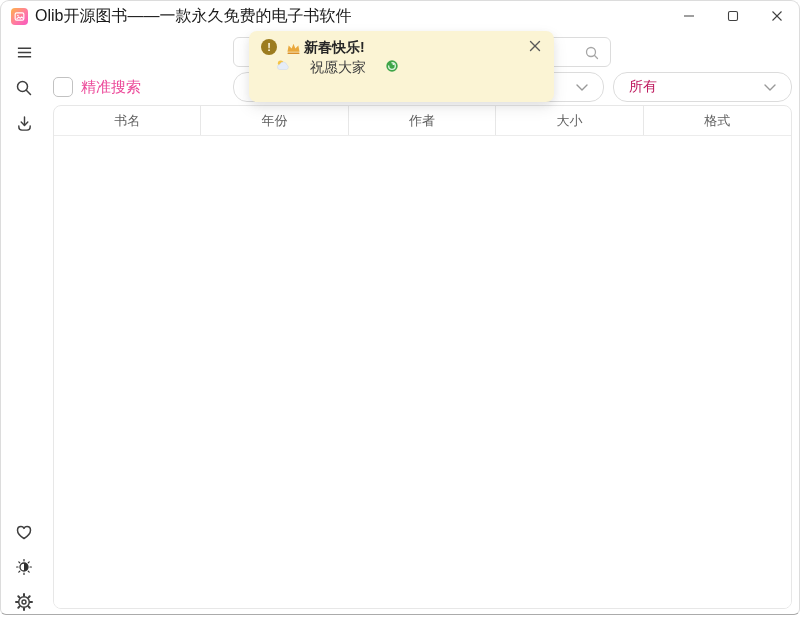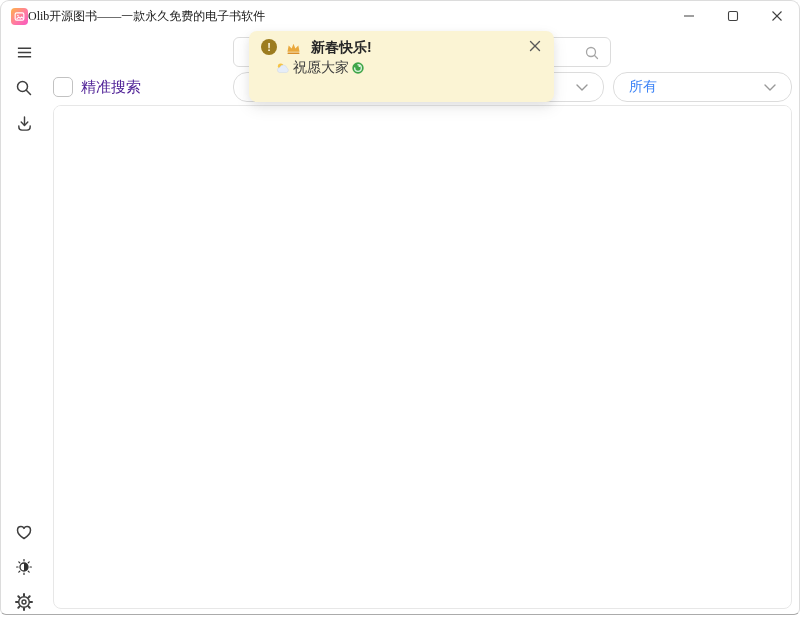--- a/index.html
+++ b/index.html
@@ -19,21 +19,21 @@
     position:relative;
   }
   
   .titlebar { height:30px; display:flex; align-items:center; padding-left:10px; }
   .app-icon {
     width:17px; height:17px; border-radius:4px;
     background:linear-gradient(135deg,#ffb347 0%,#ff7aa2 55%,#f857c1 100%);
     display:flex; align-items:center; justify-content:center;
     flex:0 0 auto;
   }
-  .win-title { font-size:12px; color:#1a1a1a; white-space:nowrap;font-family:Liberation Serif, serif; }
+  .win-title { font-size:16px; color:#1a1a1a; margin-left:7px; white-space:nowrap; }
   .win-controls { margin-left:auto; display:flex; height:30px; }
   .win-btn { width:44px; height:30px; display:flex; align-items:center; justify-content:center; background:transparent; border:none; cursor:default; }
   
   .main { position:relative; height:584px; }
   .side-btn { position:absolute; left:12px; width:22px; height:22px; background:transparent; border:none; display:flex; align-items:center; justify-content:center; }
   
   .search-wrap {
     position:absolute; left:232px; top:6px; width:378px; height:30px;
     border:1px solid #dcdcdc; border-radius:6px; background:#fff;
   }
@@ -43,26 +43,26 @@
     font-family:inherit;
   }
   .search-suffix { position:absolute; right:10px; top:7px; width:16px; height:16px; }
   
   .checkbox {
     position:absolute; left:52px; top:46px; width:20px; height:20px;
     border:1.5px solid #c2c2c2; border-radius:5px; background:#fff;
   }
   .checkbox-label {
     position:absolute; left:80px; top:46px; height:20px; line-height:20px;
-    font-size:15px; font-weight:500; color:#4c1d95;
+    font-size:15px; font-weight:500; color:#ec4899;
   }
   .select {
     position:absolute; top:41px; height:30px;
     border:1px solid #dcdcdc; border-radius:14px; background:#fff;
-    display:flex; align-items:center; padding:0 15px; font-size:14px; color:#3b82f6;
+    display:flex; align-items:center; padding:0 15px; font-size:14px; color:#be185d;
   }
   .select-category { left:232px; width:371px; }
   .select-format { left:612px; width:179px; }
   .select .chev { margin-left:auto; }
   
   .table-panel {
     position:absolute; left:52px; top:74px; width:739px; height:504px;
     border:1px solid #e7e7e7; border-radius:8px; background:#fff; overflow:hidden;
   }
   .table-header {
@@ -81,29 +81,29 @@
     background:#fbf4d4; border-radius:8px; z-index:10;
     box-shadow:0 6px 16px rgba(0,0,0,.08), 0 3px 8px rgba(0,0,0,.06);
   }
   .toast-warn {
     position:absolute; left:12px; top:8px; width:16px; height:16px;
     border-radius:50%; background:#9c7c1f; color:#fdf8e3;
     font-size:11px; font-weight:bold; text-align:center; line-height:16px;
   }
   .toast-title-row {
     position:absolute; left:37px; top:7px; height:18px;
-    display:flex; align-items:center; gap:10px;
+    display:flex; align-items:center; gap:3px;
   }
   .toast-title { font-size:14px; font-weight:bold; color:#262626; line-height:18px; }
   .toast-close {
     position:absolute; right:12px; top:8px; width:14px; height:14px;
     background:transparent; border:none; padding:0; display:flex; align-items:center; justify-content:center;
   }
   .toast-desc { position:absolute; left:12px; right:12px; top:27px; font-size:14px; color:#404040; line-height:18px; }
-  .toast-line1 { padding-left:15px; display:flex; align-items:center; gap:2px; white-space:nowrap; }
+  .toast-line1 { padding-left:15px; display:flex; align-items:flex-start; gap:19px; white-space:nowrap; }
   .toast-line2 { white-space:nowrap; }
   .emoji-svg { flex:0 0 auto; position:relative; top:1px; }
 </style>
 </head>
 <body>
 
 <div class="window">
 
   <div class="titlebar">
     <div class="app-icon">
@@ -215,20 +215,27 @@
     </div>
 
     <div class="select select-format">
       <span>所有</span>
       <svg class="chev" width="12" height="7" viewBox="0 0 12 7">
         <polyline points="1,1 6,6 11,1" fill="none" stroke="#999" stroke-width="1.4" stroke-linecap="round" stroke-linejoin="round"></polyline>
       </svg>
     </div>
 
     <div class="table-panel">
+      <div class="table-header">
+        <div class="th">书名</div>
+        <div class="th">年份</div>
+        <div class="th">作者</div>
+        <div class="th">大小</div>
+        <div class="th">格式</div>
+      </div>
       <div class="table-body"></div>
     </div>
 
     <div class="toast">
       <div class="toast-warn">!</div>
       <div class="toast-title-row">
         <svg class="emoji-svg" width="15" height="13" viewBox="0 0 16 14">
           <path d="M1.5 10.5 L2.8 3.8 L6 7 L8 1.8 L10 7 L13.2 3.8 L14.5 10.5 Z" fill="#e9a83c"></path>
           <rect x="1.5" y="11.2" width="13" height="1.8" rx="0.8" fill="#d98f2b"></rect>
         </svg>

